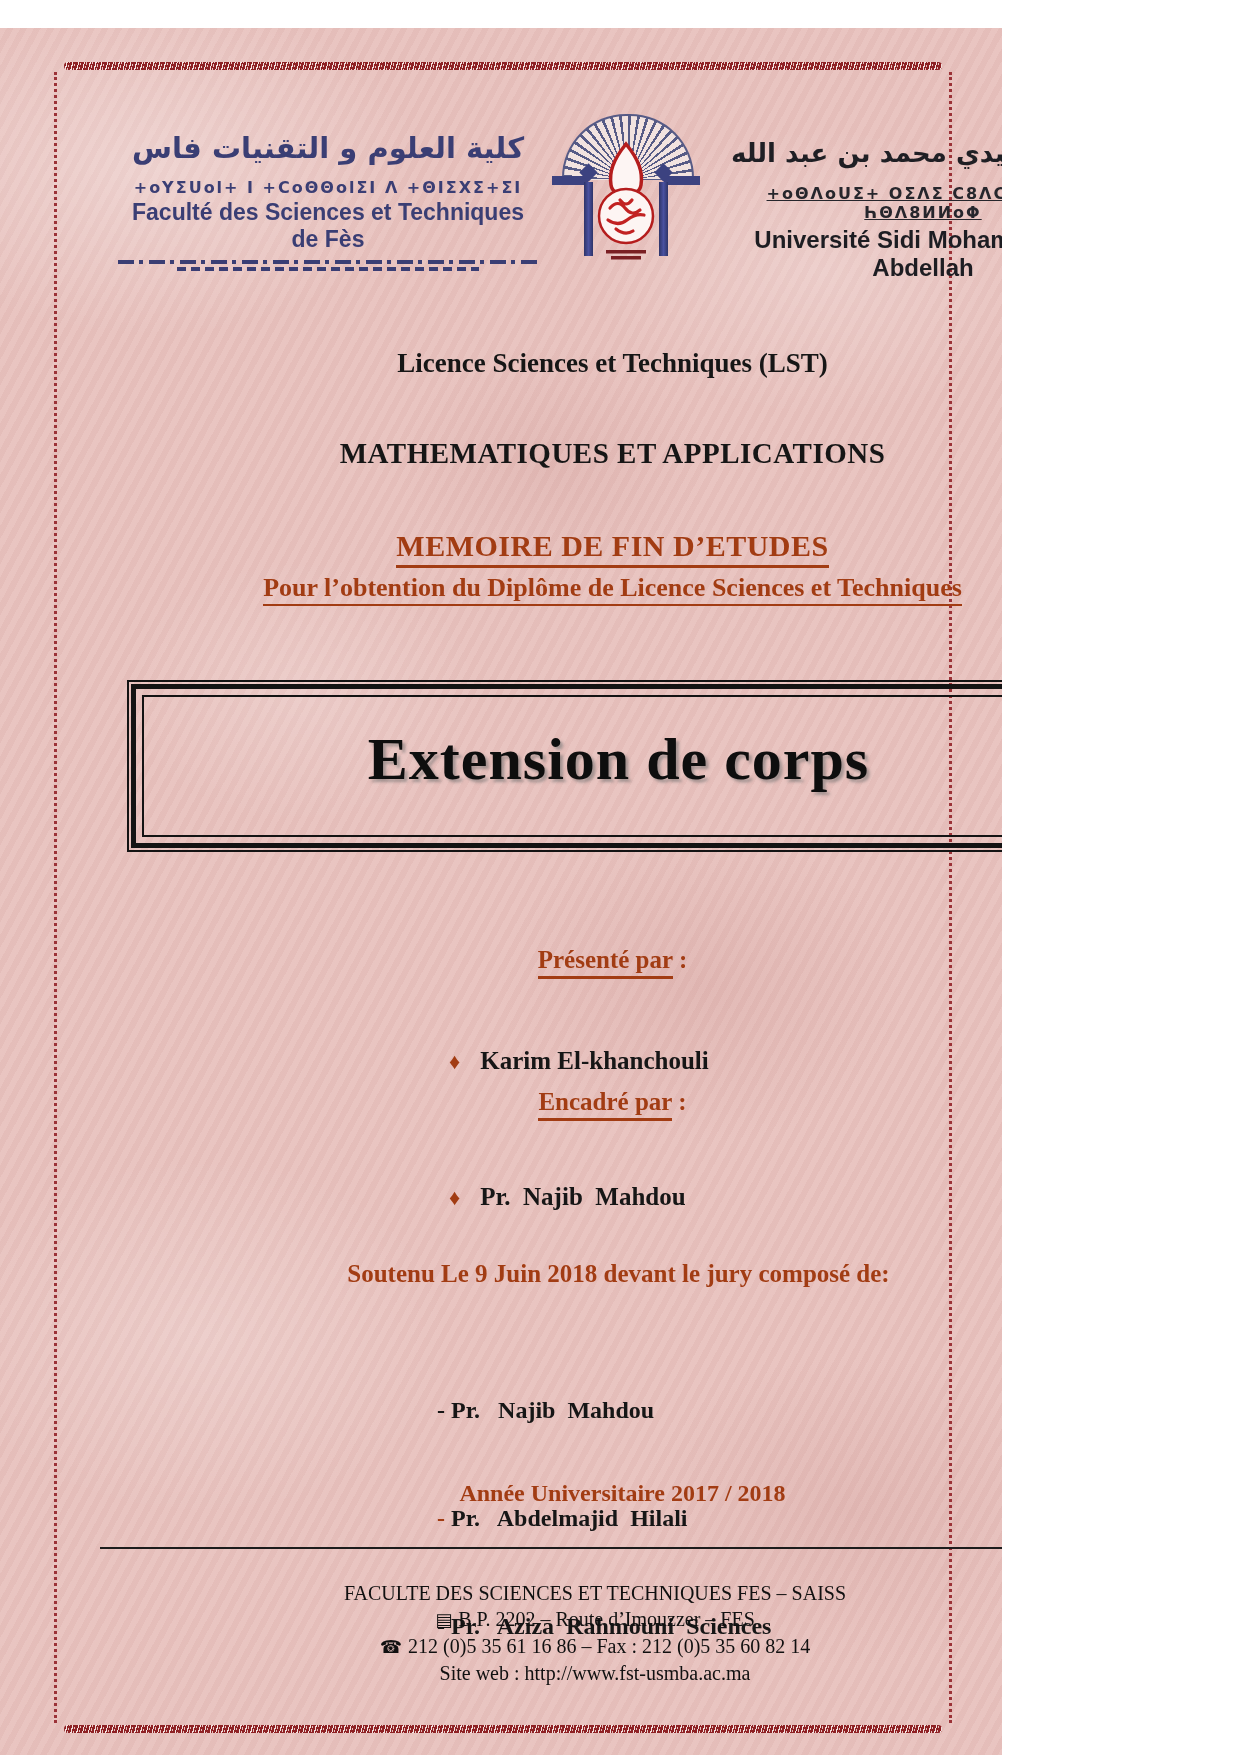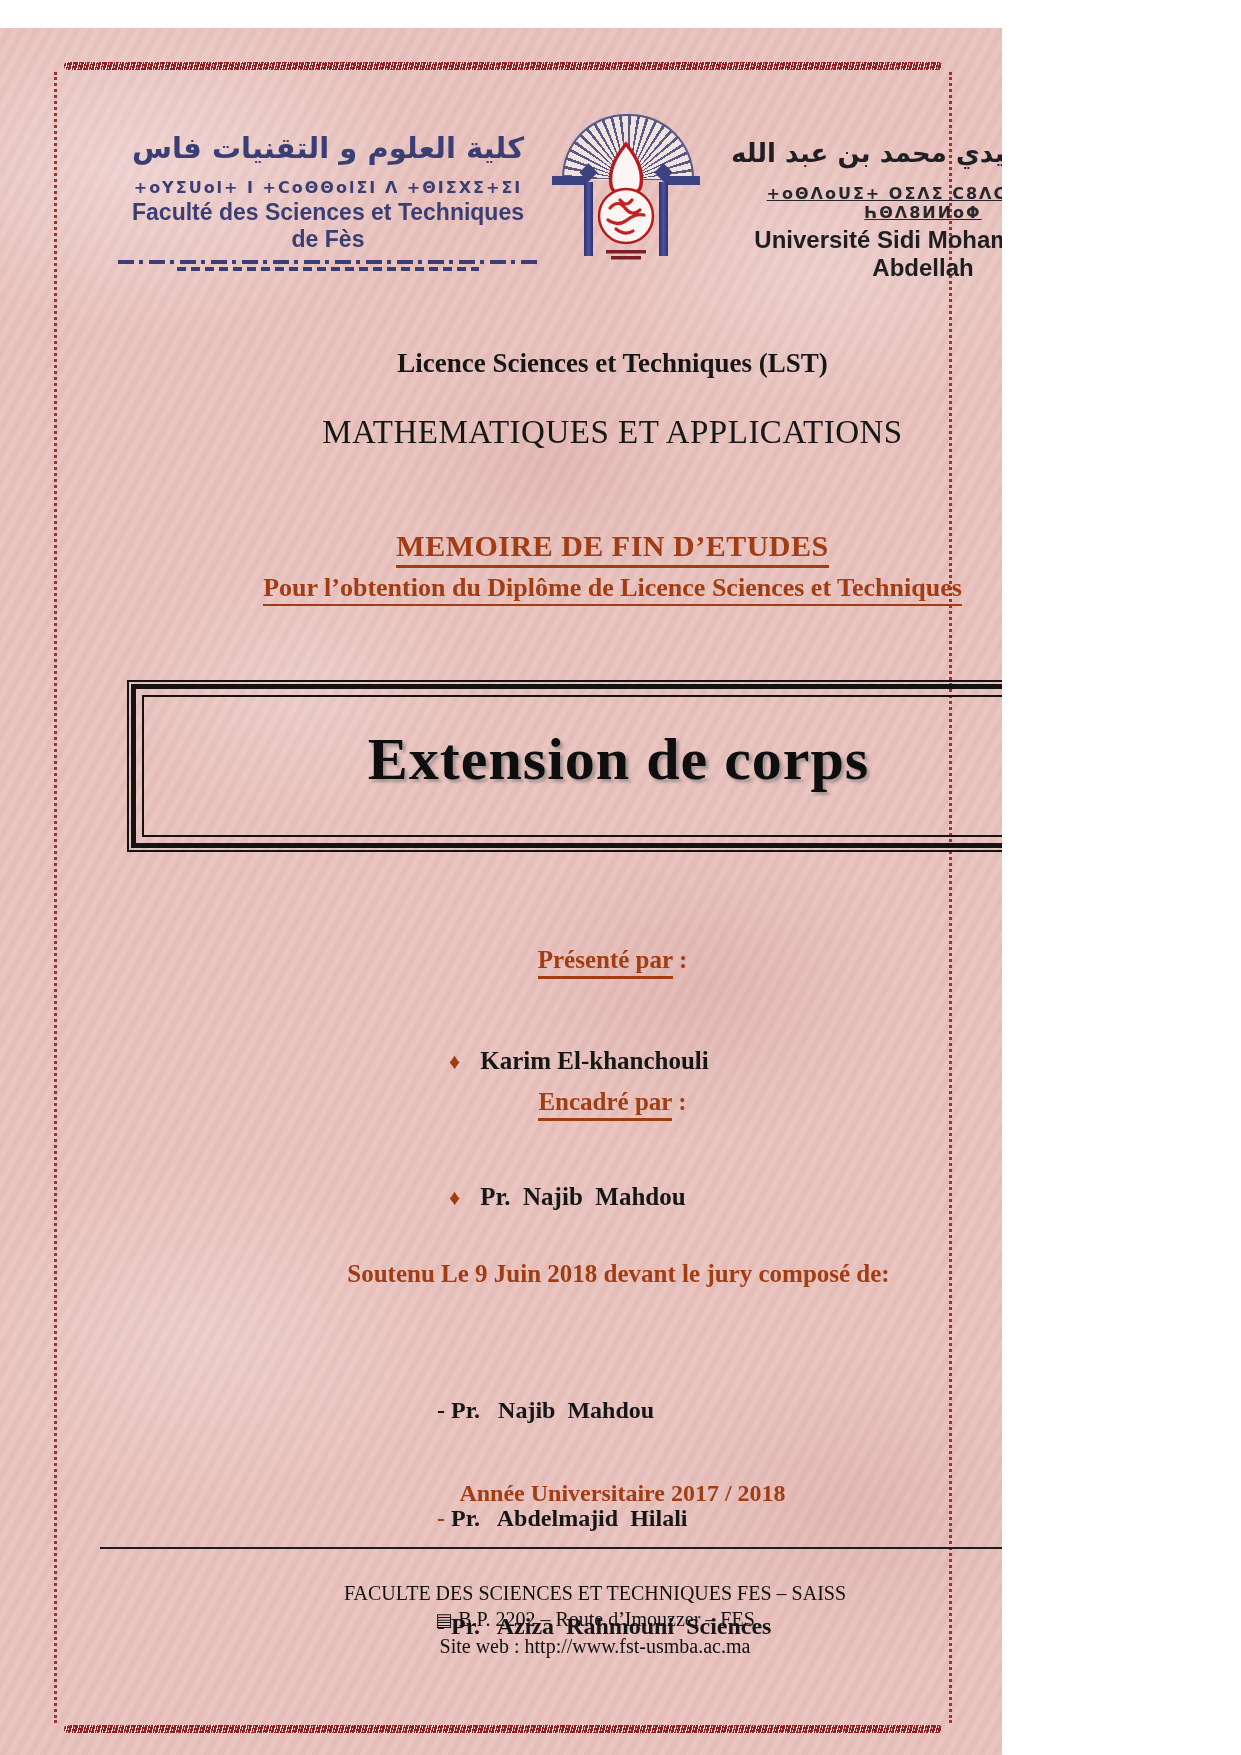--- a/index.html
+++ b/index.html
@@ -48,21 +48,21 @@
   .lintel{position:absolute;top:66px;width:36px;height:9px;background:#3c4280;}
   .lintel.l{left:2px;} .lintel.r{right:2px;}
   .pillar{position:absolute;top:72px;width:9px;height:74px;background:linear-gradient(90deg,#2e3468,#4a51a0,#2e3468);}
   .pillar.l{left:34px;} .pillar.r{right:34px;}
   .finial{position:absolute;top:56px;width:13px;height:13px;background:#3c4280;transform:rotate(45deg);}
   .finial.l{left:32px;} .finial.r{right:32px;}
 
   
   .cline{left:0;width:1225px;text-align:center;color:#161616;}
   .licence{top:320px;font-size:27px;font-weight:700;}
-  .specialty{top:386px;font-size:33px;font-weight:400;letter-spacing:.5px;}
+  .specialty{top:409px;font-size:29px;font-weight:700;letter-spacing:.5px;}
   .memoire{top:501px;font-size:30px;font-weight:700;color:#a23c13;letter-spacing:.5px;}
   .memoire span{border-bottom:3px solid #a23c13;padding-bottom:3px;}
   .obtention{top:545px;font-size:26px;font-weight:700;color:#a23c13;}
   .obtention span{border-bottom:2px solid #a23c13;padding-bottom:2px;}
 
   
   .titlebox{left:127px;top:652px;width:983px;height:172px;}
   .tb-outer{position:absolute;inset:0;border:2px solid #131313;}
   .tb-mid{position:absolute;inset:4px;border:5px solid #131313;}
   .tb-inner{position:absolute;inset:15px;border:2px solid #131313;display:flex;align-items:center;justify-content:center;}
@@ -160,16 +160,17 @@
     <div><span class="dash red">-</span> <span>Pr.   Abdelmajid  Hilali</span></div>
     <div><span class="dash">-</span> <span>Pr.   Aziza  Rahmouni  Sciences</span></div>
   </div>
 
   <div class="abs annee">Année Universitaire  2017 / 2018</div>
 
   <div class="abs sepline"></div>
   <div class="abs footer">
     <div>FACULTE DES SCIENCES ET TECHNIQUES FES – SAISS</div>
     <div><span class="ficon">▤</span><span>B.P. 2202 – Route d’Imouzzer – FES</span></div>
+    <div><span class="ficon">☎</span><span>212 (0)5 35 61 16 86 – Fax : 212 (0)5 35 60 82 14</span></div>
     <div>Site web : http://www.fst-usmba.ac.ma</div>
   </div>
 
 </div>
 
 </body></html>

